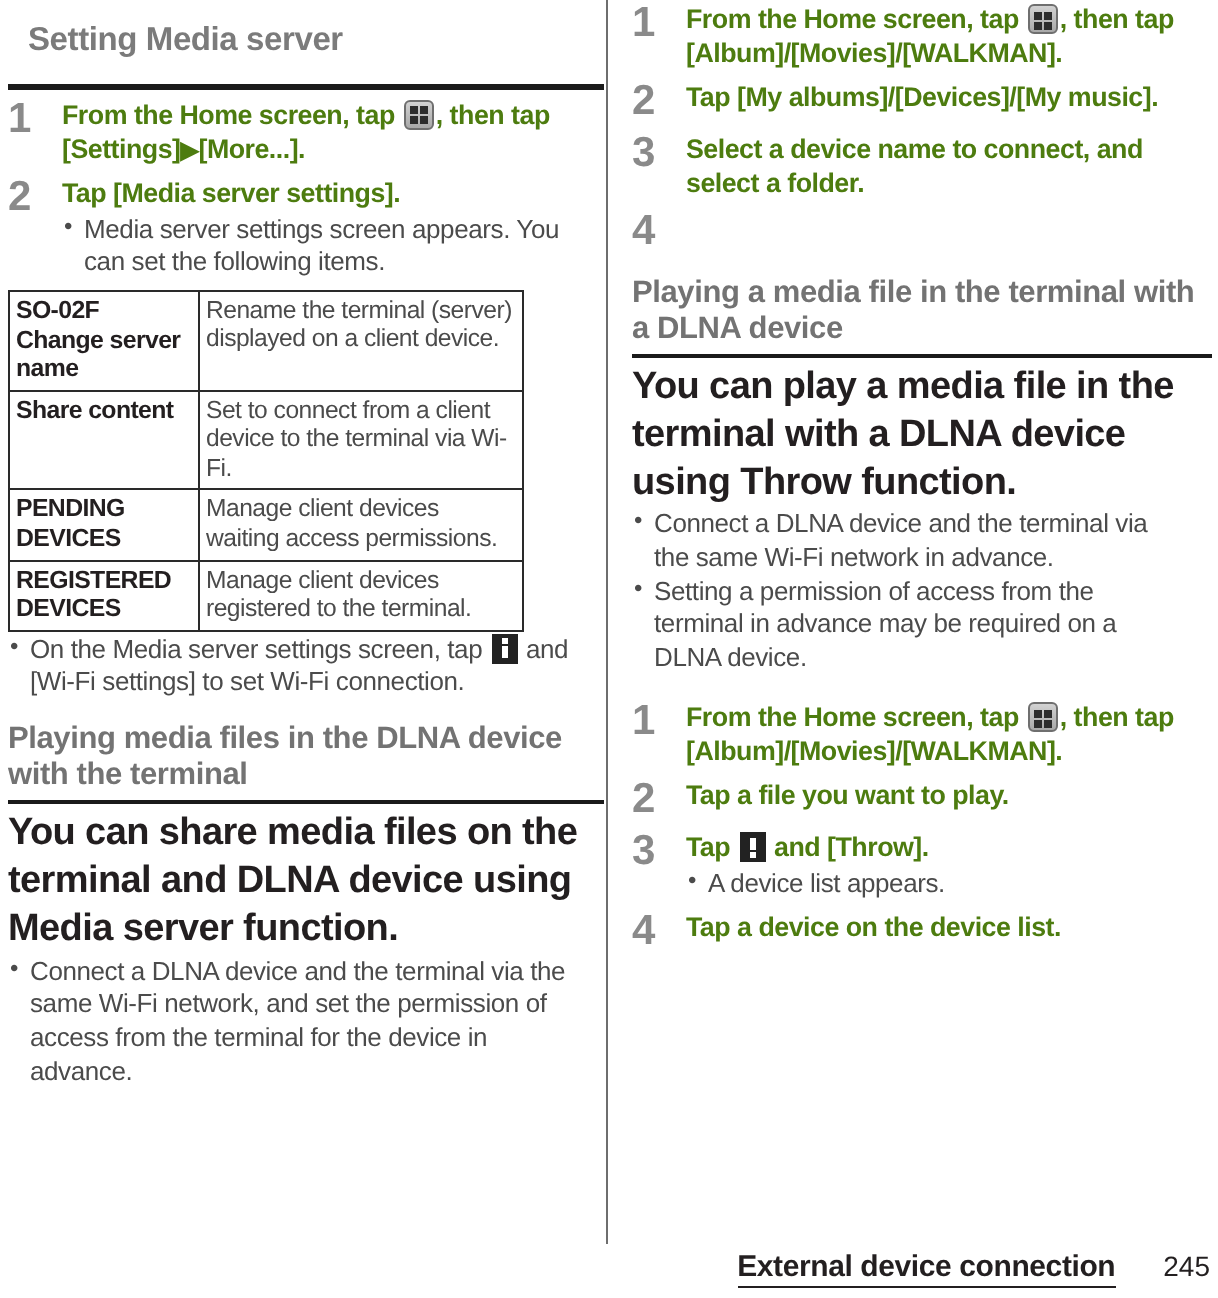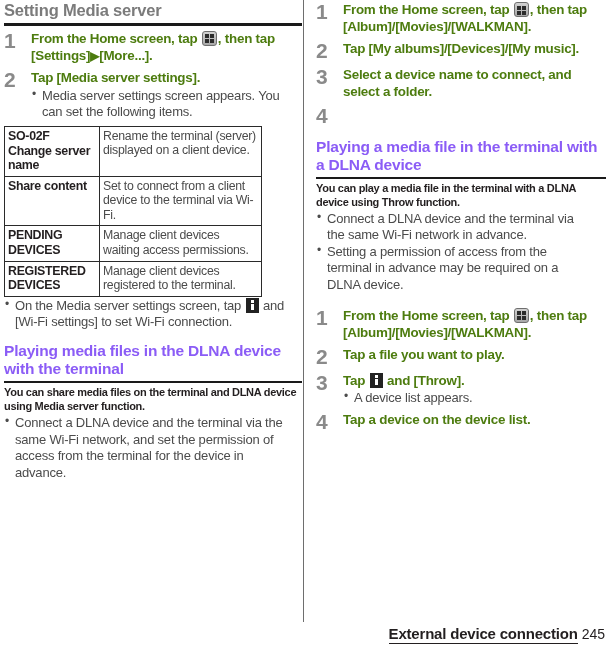--- a/index.html
+++ b/index.html
@@ -37,32 +37,32 @@
     background: #6e6e6e;
   }
 
   
   .sec-title {
     font-size: 16.5px;
     font-weight: bold;
     color: #7b7b7b;
     letter-spacing: -0.2px;
     line-height: 1.15;
-    margin: 0;
+    margin: 10px;
     padding: 1px 0 2px 0;
   }
   .sec-rule {
     height: 3px;
     background: #1a1a1a;
     margin: 1px 0 5px 0;
   }
   .subsec-title {
     font-size: 15.5px;
     font-weight: bold;
-    color: #8b5cf6;
+    color: #737373;
     letter-spacing: -0.2px;
     line-height: 1.16;
     margin: 0;
     padding-top: 2px;
   }
   .subsec-rule {
     height: 2.5px;
     background: #1a1a1a;
     margin: 3px 0 3px 0;
   }
@@ -112,21 +112,21 @@
     content: "\2022";
     position: absolute;
     left: 1px;
     top: -1px;
     font-size: 12px;
     color: #4b4b4b;
   }
 
   
   .body-bold {
-    font-size: 11px;
+    font-size: 19px;
     font-weight: bold;
     color: #231f20;
     line-height: 1.25;
     letter-spacing: -0.3px;
     margin: 0;
   }
 
   
   table.spec {
     border-collapse: collapse;
@@ -236,21 +236,21 @@
     font-size: 15px;
     font-weight: bold;
     color: #231f20;
     border-bottom: 1.6px solid #231f20;
     padding-bottom: 1px;
     letter-spacing: -0.2px;
   }
   .footer-page {
     font-size: 14px;
     color: #231f20;
-    margin-left: 4px;
+    margin-left: 24px;
     letter-spacing: 0px;
   }
   .gap-m { height: 9px; }
 </style>
 </head>
 <body>
 
 <div class="page">
 
   <div class="col-divider"></div>

